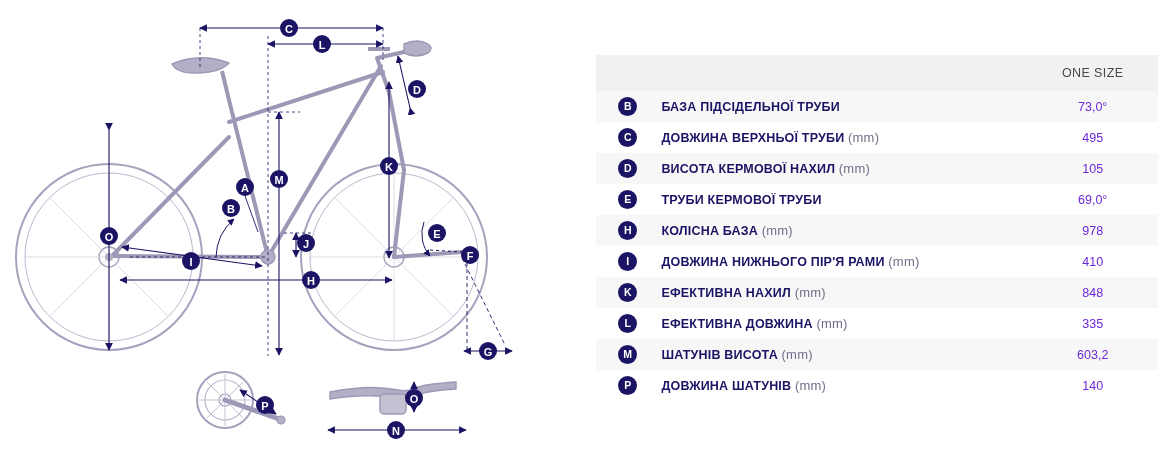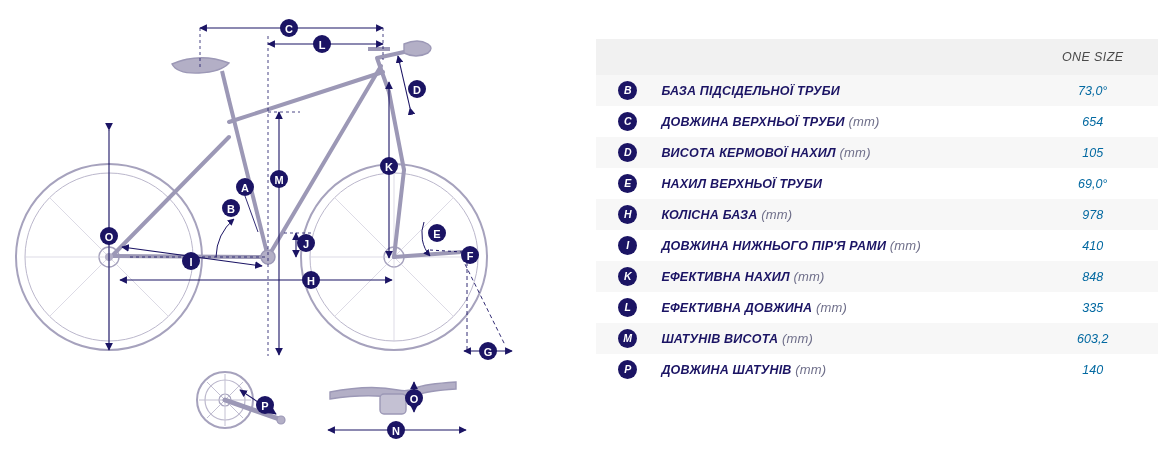--- a/index.html
+++ b/index.html
@@ -35,25 +35,24 @@
     font-size: 11px;
     font-weight: bold;
     fill: #ffffff;
     text-anchor: middle;
     dominant-baseline: central;
   }
   
   #spec-table {
     position: absolute;
     left: 596px;
-    top: 39px;
+    top: 55px;
     width: 562px;
     border-collapse: collapse;
     font-size: 12.5px;
-    font-style: italic;
   }
   #spec-table thead th {
     background: #f1f1f1;
     height: 34px;
     font-weight: normal;
     color: #4a4a4a;
     font-size: 12.5px;
     letter-spacing: 0.4px;
   }
   #spec-table thead th.h-badge { width: 62px; }
@@ -88,21 +87,21 @@
     letter-spacing: 0.2px;
     padding-left: 2px;
   }
   td.c-name .unit {
     font-weight: normal;
     color: #6f6f8a;
     font-size: 13px;
   }
   td.c-val {
     text-align: center;
-    color: #0369a1;
+    color: #6d28d9;
     font-size: 12.5px;
   }
 </style>
 </head>
 <body>
 
 <div id="root">
 
   <div id="diagram">
     <svg width="590" height="464" viewBox="0 0 590 464" xmlns="http://www.w3.org/2000/svg">
@@ -318,38 +317,38 @@
         <td class="c-val">73,0°</td>
       </tr>
       <tr>
         <td class="c-badge">
           <span class="badge">C</span>
         </td>
         <td class="c-name">
           <span>ДОВЖИНА ВЕРХНЬОЇ ТРУБИ</span>
           <span class="unit">(mm)</span>
         </td>
-        <td class="c-val">654</td>
+        <td class="c-val">495</td>
       </tr>
       <tr>
         <td class="c-badge">
           <span class="badge">D</span>
         </td>
         <td class="c-name">
           <span>ВИСОТА КЕРМОВОЇ НАХИЛ</span>
           <span class="unit">(mm)</span>
         </td>
         <td class="c-val">105</td>
       </tr>
       <tr>
         <td class="c-badge">
           <span class="badge">E</span>
         </td>
         <td class="c-name">
-          <span>НАХИЛ ВЕРХНЬОЇ ТРУБИ</span>
+          <span>ТРУБИ КЕРМОВОЇ ТРУБИ</span>
           <span class="unit"></span>
         </td>
         <td class="c-val">69,0°</td>
       </tr>
       <tr>
         <td class="c-badge">
           <span class="badge">H</span>
         </td>
         <td class="c-name">
           <span>КОЛІСНА БАЗА</span>

